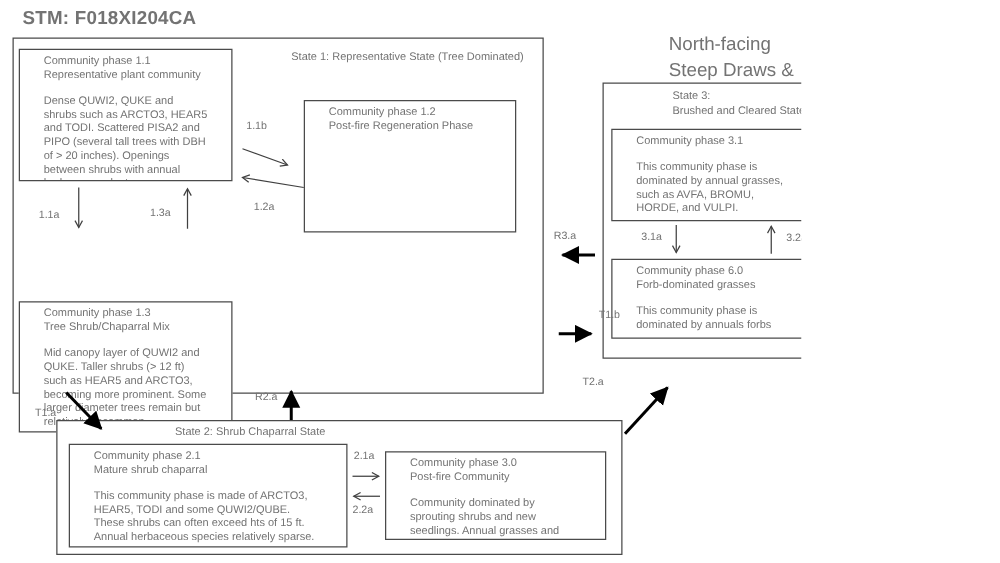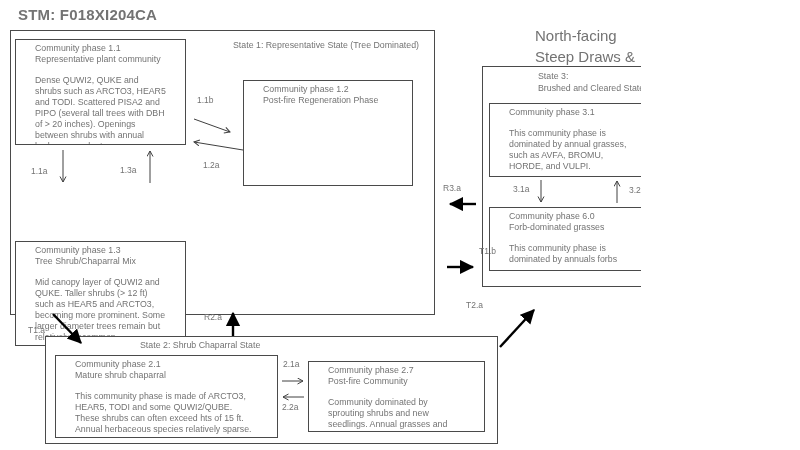--- a/index.html
+++ b/index.html
@@ -74,21 +74,21 @@
   <div class="state-box" style="left:45px;top:336px;width:451px;height:106px;"></div>
   <div class="state-title" style="left:140px;top:340px;">State 2: Shrub Chaparral State</div>
 
   <div class="phase-box" style="left:55px;top:355px;width:223px;height:83px;">
     <div class="pb-title">Community phase 2.1</div>
     <div class="pb-subtitle">Mature shrub chaparral</div>
     <div class="pb-body">This community phase is made of ARCTO3, HEAR5, TODI and some QUWI2/QUBE.  These shrubs can often exceed hts of 15 ft. Annual herbaceous species relatively  sparse.</div>
   </div>
 
   <div class="phase-box" style="left:308px;top:361px;width:177px;height:71px;">
-    <div class="pb-title">Community phase 2.7</div>
+    <div class="pb-title">Community phase 3.0</div>
     <div class="pb-subtitle">Post-fire Community</div>
     <div class="pb-body">Community dominated by sprouting shrubs and new seedlings.  Annual grasses and forbs abound.</div>
   </div>
 
   <svg class="arrow-layer" width="800" height="450" viewBox="0 0 800 450">
     <defs>
       <marker id="thinhead" orient="auto" markerWidth="9" markerHeight="9" refX="6" refY="3.5">
         <path d="M0.5,0.5 L6,3.5 L0.5,6.5" fill="none" stroke="#404040" stroke-width="1"></path>
       </marker>
       <marker id="thickhead" orient="auto" markerWidth="8" markerHeight="8" refX="5.5" refY="3">

